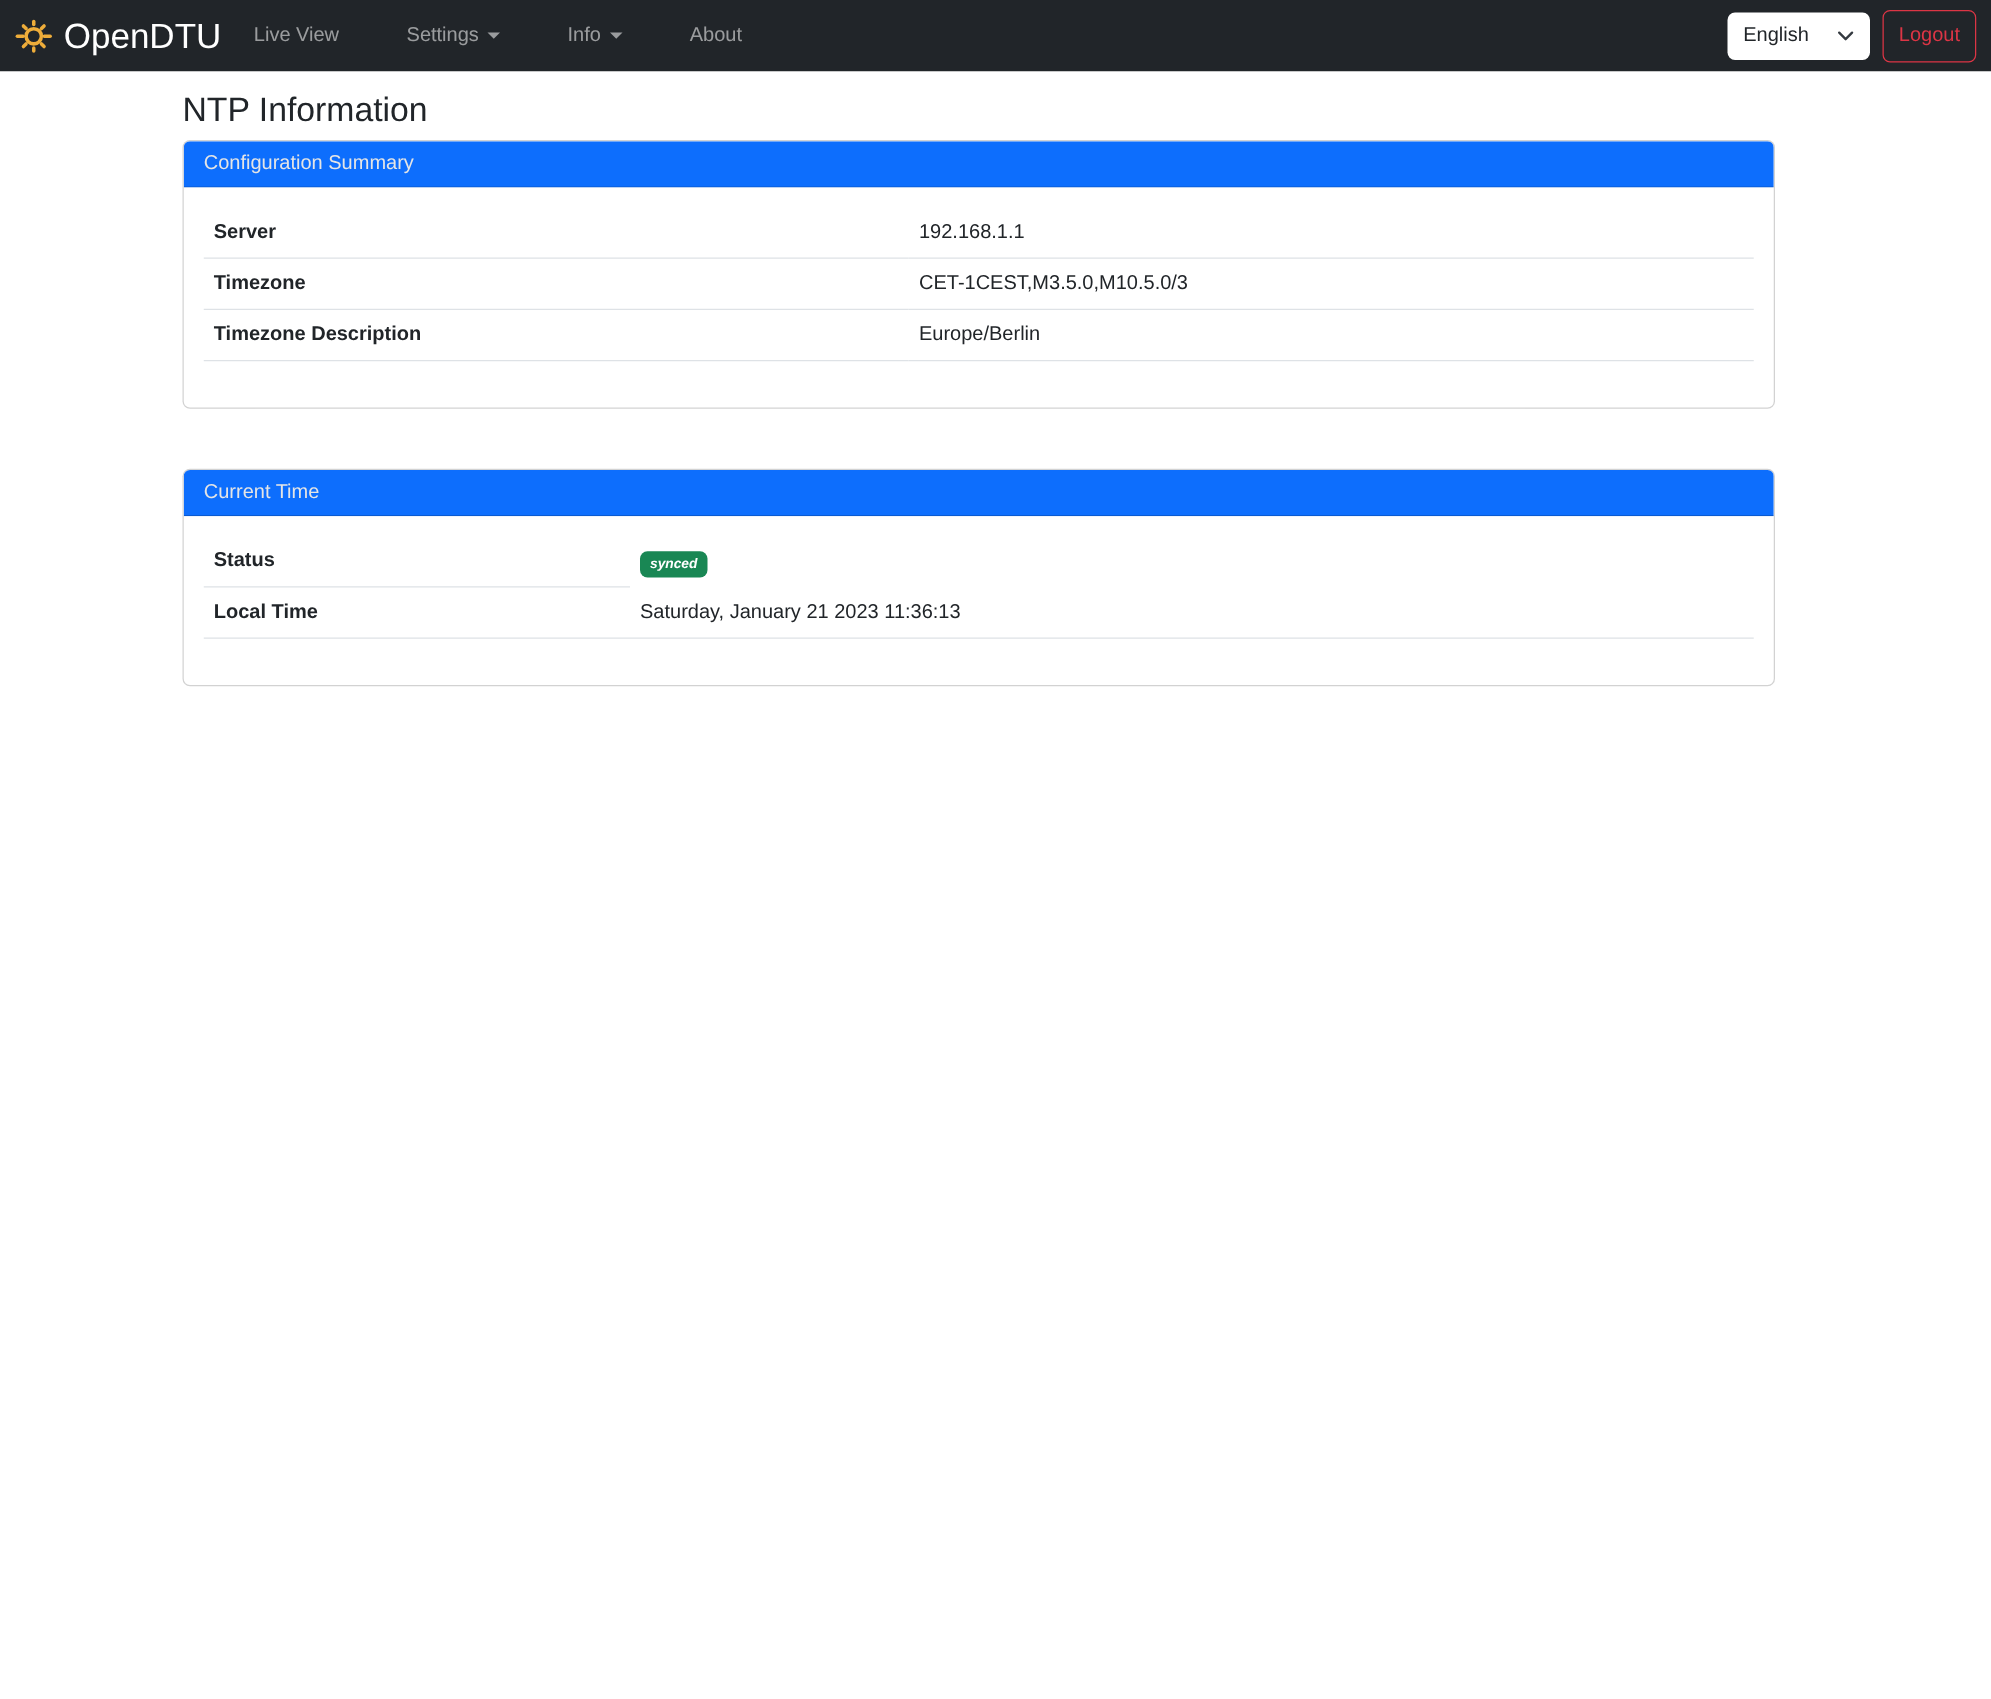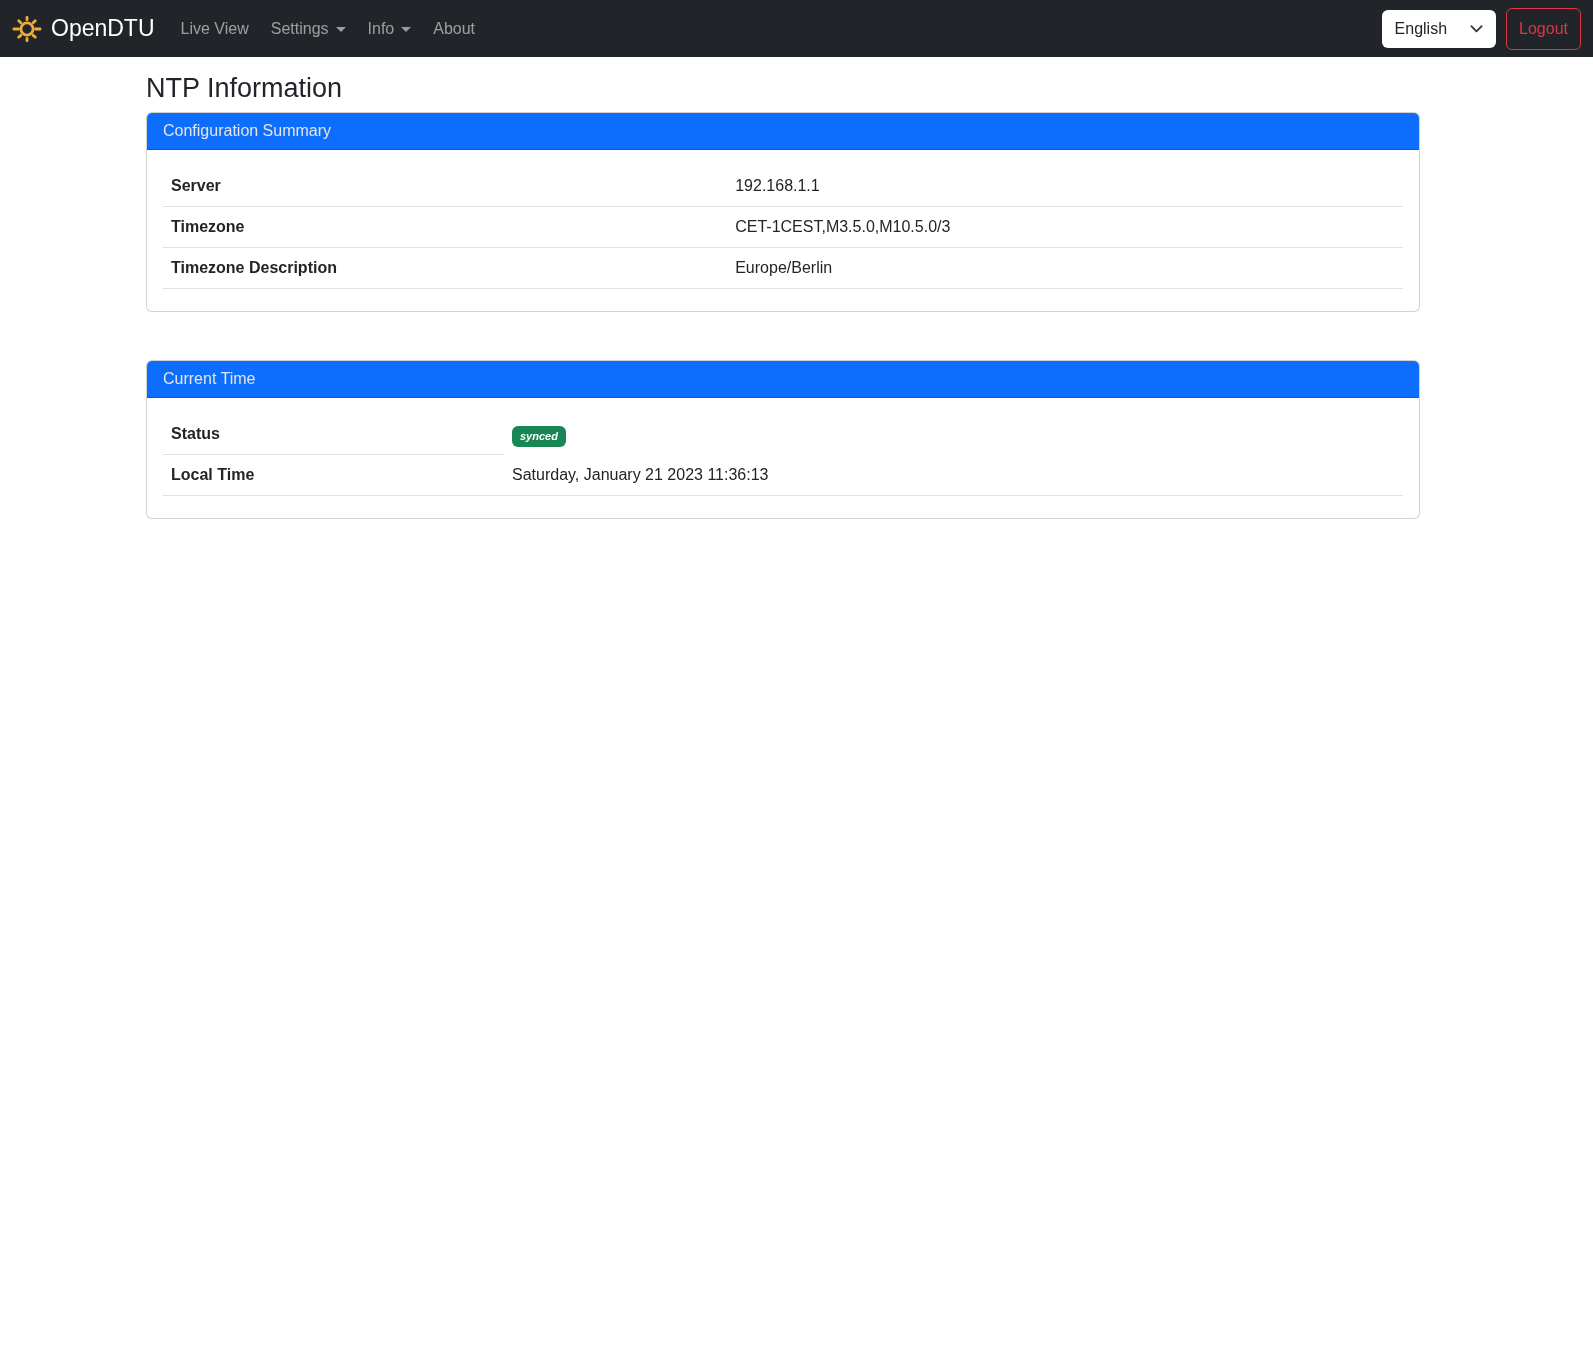--- a/index.html
+++ b/index.html
@@ -18,27 +18,27 @@
     background: #212529;
     display: flex;
     align-items: center;
     padding: 0 12px;
   }
   .brand {
     display: flex;
     align-items: center;
     gap: 9px;
     color: #ffffff;
-    font-size: 23px;
+    font-size: 28px;
     margin-right: 18px;
     cursor: pointer;
     white-space: nowrap;
     text-align: right;
   }
-  .nav-links { display: flex; align-items: flex-start; }
+  .nav-links { display: flex; align-items: flex-start; gap: 32px; }
   .nav-link {
     color: rgba(255,255,255,0.55);
     padding: 8px;
     margin-right: 6px;
     font-size: 16px;
     cursor: pointer;
     text-decoration: none;
     white-space: nowrap;
   }
   .caret {
@@ -100,21 +100,21 @@
     color: #e5e5e5;
     padding: 9px 16px;
     border-bottom: 1px solid rgba(0,0,0,0.175);
     border-radius: 5px 5px 0 0;
     font-size: 16px;
   }
   .card-body { padding: 16px; }
   table.info-table {
     width: 100%;
     border-collapse: collapse;
-    margin-bottom: 6px;
+    margin-bottom: 21px;
     table-layout: fixed;
   }
   .info-table th, .info-table td {
     padding: 8px;
     border-bottom: 1px solid #dee2e6;
     text-align: left;
     font-size: 16px;
     line-height: 1.5;
     vertical-align: middle;
   }

